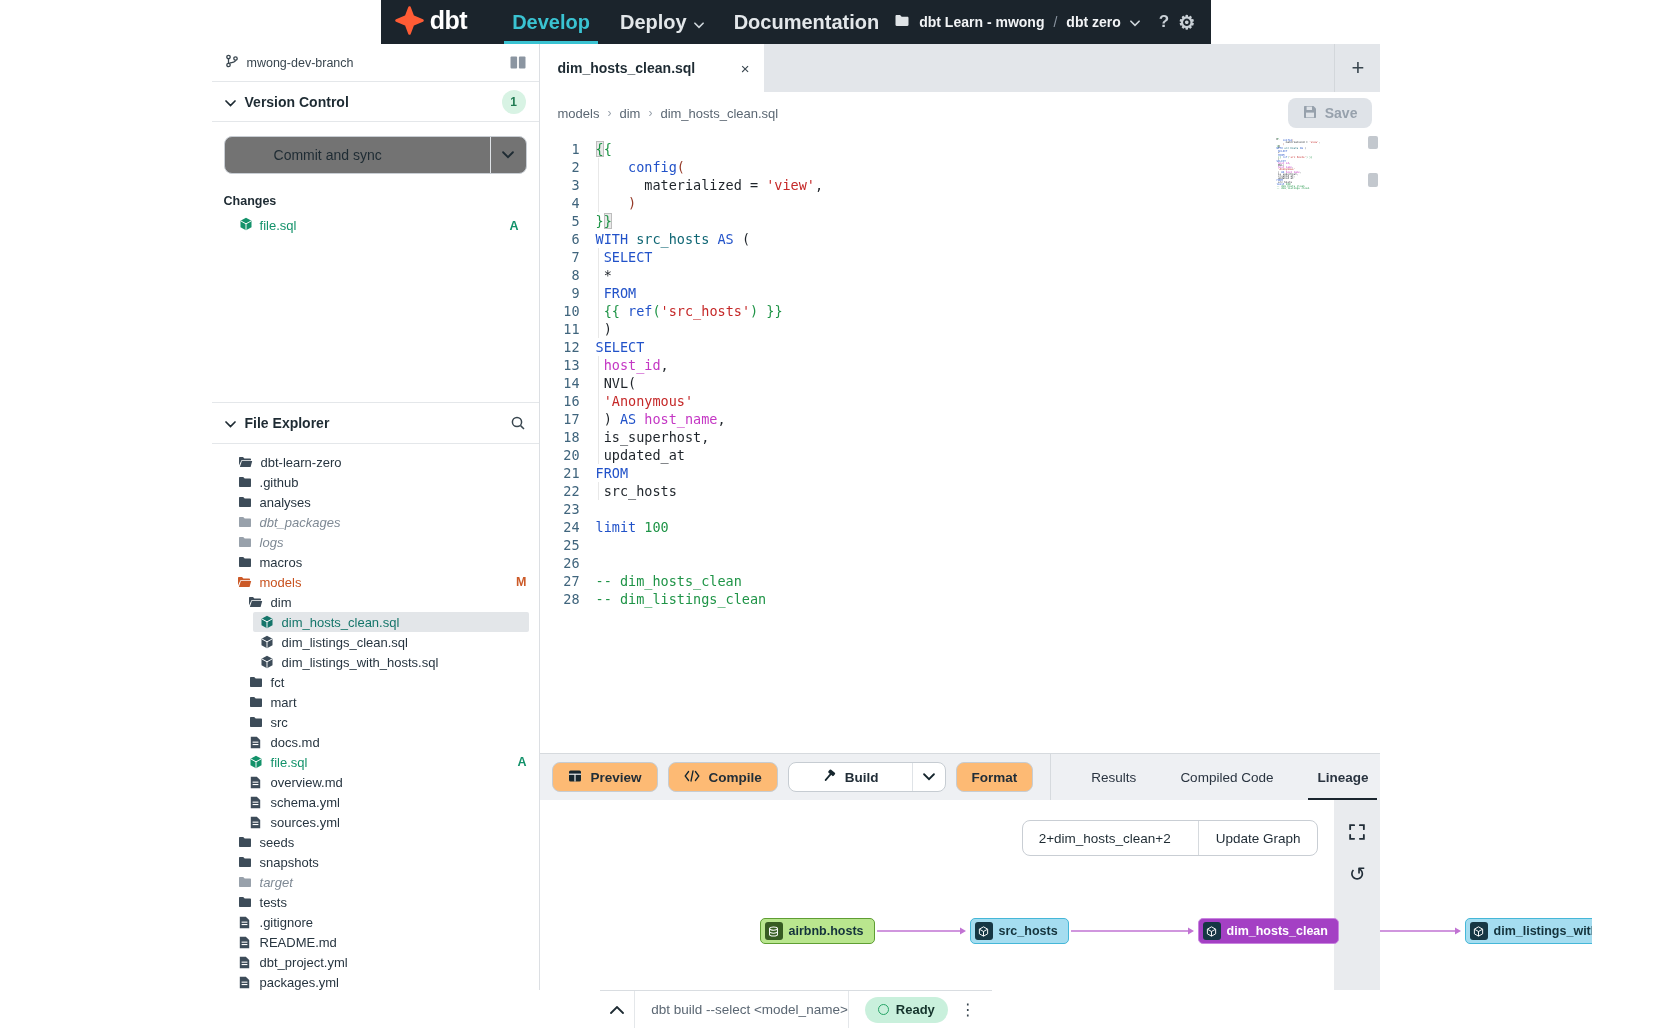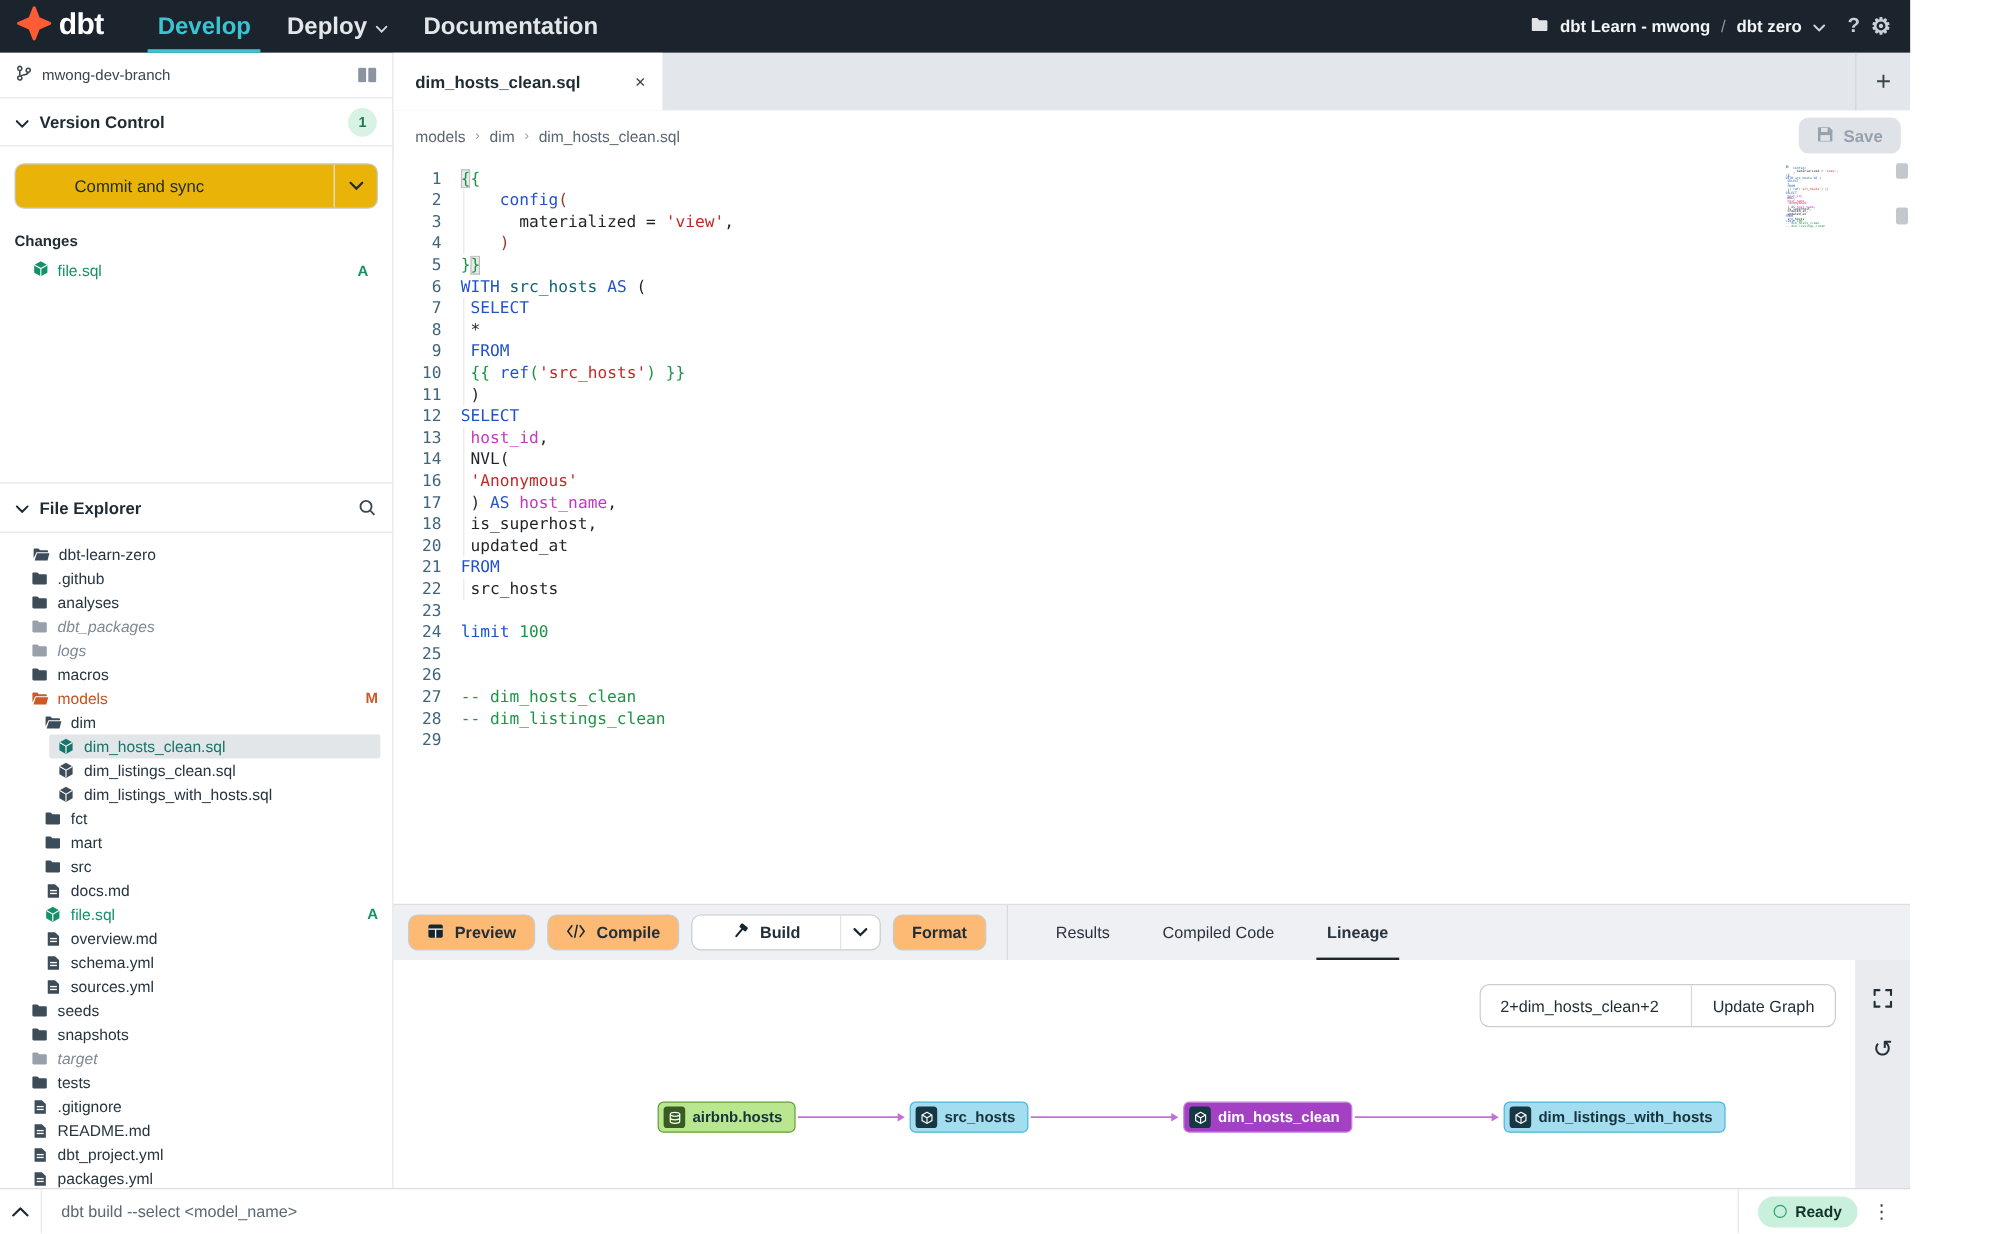--- a/index.html
+++ b/index.html
@@ -1,18 +1,18 @@
 <!DOCTYPE html>
 <html><head>
 <meta charset="utf-8">
 <style>
   *{box-sizing:border-box;margin:0;padding:0;}
   html,body{width:1658px;height:1028px;overflow:hidden;}
   body{font-family:"Liberation Sans",sans-serif;background:#fff;color:#1e2b33;}
-  .app{width:1592px;height:1028px;display:flex;flex-direction:column;position:relative;overflow:hidden;}
+  .app{width:1592px;height:1028px;display:flex;flex-direction:column;position:relative;overflow:hidden;align-items:center;}
 
   
   .topnav{flex:0 0 44px;background:#1b242c;display:flex;align-items:center;padding:0 16px 0 14px;}
   .logo{display:flex;align-items:center;gap:6px;margin-right:30px;}
   .logo-text{color:#fff;font-size:25px;font-weight:bold;letter-spacing:-.5px;line-height:1;padding-bottom:3px;}
   .nav-items{display:flex;height:44px;align-items:stretch;}
   .nav-item{display:flex;align-items:center;padding:0 15px;color:#e3e7ea;font-size:20px;font-weight:600;gap:7px;position:relative;}
   .nav-item.active{color:#3ac3d2;}
   .nav-item.active::after{content:"";position:absolute;left:7px;right:7px;bottom:0;height:3px;background:#3ac3d2;}
   .nav-right{margin-left:auto;display:flex;align-items:center;gap:9px;color:#f2f4f6;font-size:14px;font-weight:600;}
@@ -23,21 +23,21 @@
   .mid{flex:1;display:flex;min-height:0;}
 
   
   .sidebar{flex:0 0 328px;border-right:1px solid #dcdfe3;display:flex;flex-direction:column;background:#fff;min-height:0;}
   .branch-row{flex:0 0 38px;border-bottom:1px solid #e4e7ea;display:flex;align-items:center;padding:0 13px;gap:8px;font-size:12.5px;color:#39464f;}
   .branch-spacer{margin-left:auto;display:flex;}
   .panel-header{display:flex;align-items:center;padding:0 13px;gap:9px;font-size:14px;font-weight:bold;color:#1e2b33;}
   .vc-header{flex:0 0 40px;border-bottom:1px solid #e4e7ea;}
   .badge-pill{margin-left:auto;width:24px;height:24px;border-radius:12px;background:#d8f3e4;color:#1f7a52;font-size:12px;font-weight:600;display:flex;align-items:center;justify-content:center;}
   .vc-body{flex:0 0 280px;padding:14px 12px 0;}
-  .commit-btn{display:flex;height:38px;border:1px solid #c9ced4;border-radius:8px;background:#eab308;align-items:stretch;overflow:hidden;padding-left:35px;}
+  .commit-btn{display:flex;height:38px;border:1px solid #c9ced4;border-radius:8px;background:#737373;align-items:stretch;overflow:hidden;padding-left:35px;}
   .commit-main{flex:1;display:flex;align-items:center;padding-left:14px;font-size:14px;color:#1e2b33;}
   .commit-caret{width:36px;border-left:1px solid #dfe3e7;display:flex;align-items:center;justify-content:center;}
   .changes-label{margin-top:20px;font-size:12.5px;font-weight:bold;color:#1e2b33;}
   .change-row{margin-top:9px;display:flex;align-items:center;gap:7px;padding-left:15px;font-size:13px;color:#13926a;}
   .change-status{margin-left:auto;margin-right:8px;font-weight:bold;font-size:12.5px;color:#13926a;}
   .fe-header{flex:0 0 42px;border-top:1px solid #e4e7ea;border-bottom:1px solid #e4e7ea;}
   .search-btn{margin-left:auto;display:flex;}
   .tree{padding-top:8px;overflow:hidden;font-size:13px;color:#273540;flex:1;}
   .tree-row{height:20px;display:flex;align-items:center;gap:7px;white-space:nowrap;}
   .tree-row .ticon{display:flex;width:16px;justify-content:center;align-items:center;flex:0 0 16px;}
@@ -577,24 +577,20 @@
               <span class="gut">26</span>
               <pre class="code-pre"></pre>
             </div>
             <div class="code-row">
               <span class="gut">27</span>
               <pre class="code-pre"><span class="tk-com">-- dim_hosts_clean</span></pre>
             </div>
             <div class="code-row">
               <span class="gut">28</span>
               <pre class="code-pre"><span class="tk-com">-- dim_listings_clean</span></pre>
-            </div>
-            <div class="code-row">
-              <span class="gut">29</span>
-              <pre class="code-pre"></pre>
             </div>
           </div>
         <div class="minimap" id="minimap">
             <pre><span class="tk-jinja tk-bm">{</span><span class="tk-jinja">{</span></pre>
             <pre><span class="tk-p">    </span><span class="tk-kw">config</span><span class="tk-pr">(</span></pre>
             <pre><span class="tk-p">      materialized = </span><span class="tk-str">'view'</span><span class="tk-p">,</span></pre>
             <pre><span class="tk-p">    </span><span class="tk-pr">)</span></pre>
             <pre><span class="tk-jinja">}</span><span class="tk-jinja tk-bm">}</span></pre>
             <pre><span class="tk-kw">WITH</span><span class="tk-p"> </span><span class="tk-def">src_hosts</span><span class="tk-p"> </span><span class="tk-kw">AS</span><span class="tk-p"> (</span></pre>
             <pre><span class="tk-p"> </span><span class="tk-kw">SELECT</span></pre>

